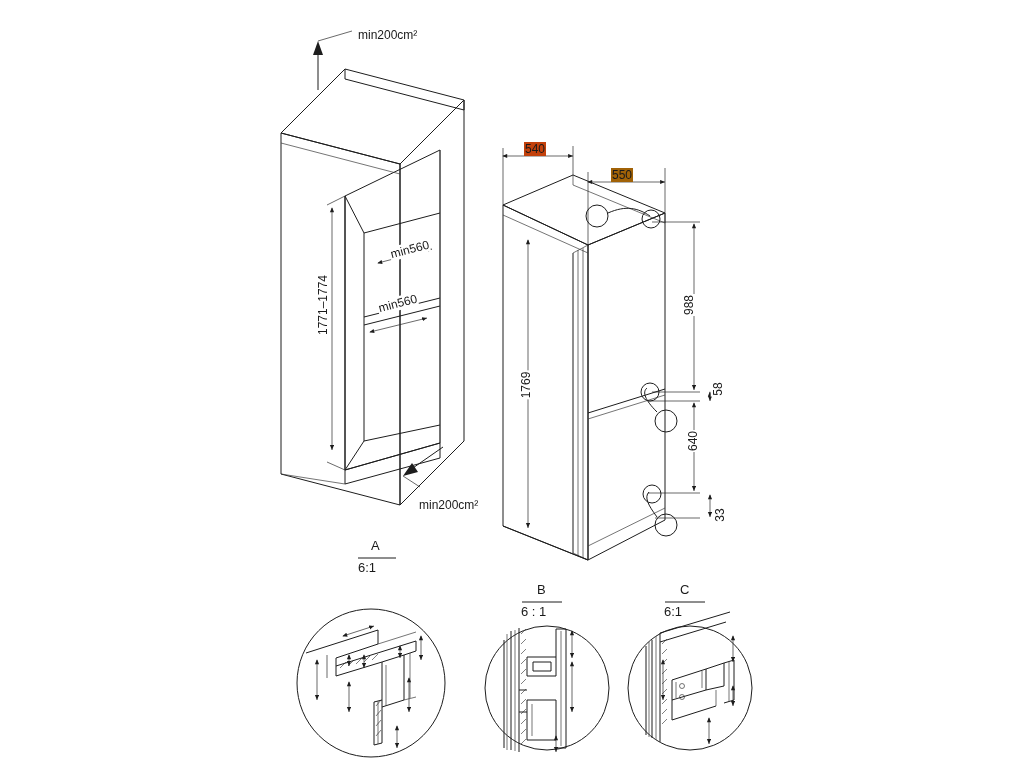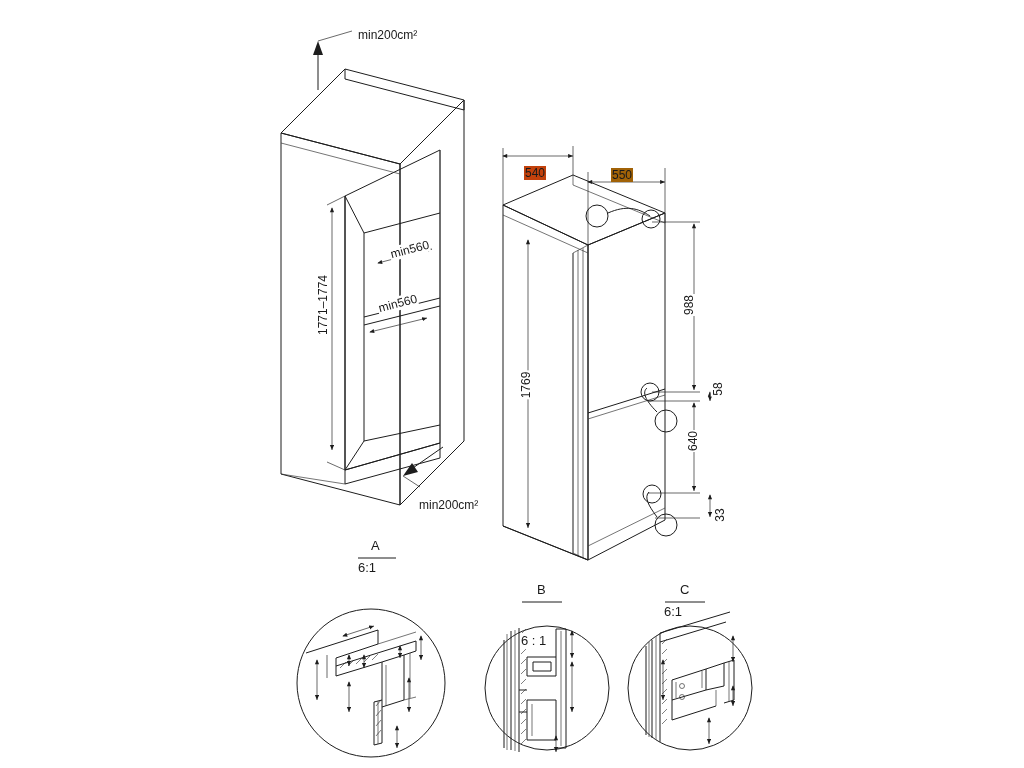--- a/index.html
+++ b/index.html
@@ -360,29 +360,29 @@
 
   </svg>
 
   <div style="position:absolute;left:0;top:0;width:1024px;height:768px;pointer-events:none;">
     <span style="position:absolute;left:357px;top:28px;font-size:12px;background:#ffffff;padding:0 1px;">min200cm²</span>
     <span style="position:absolute;left:418px;top:498px;font-size:12px;background:#ffffff;padding:0 1px;">min200cm²</span>
     <span style="position:absolute;left:292px;top:298px;font-size:12px;transform:rotate(-90deg);transform-origin:center;background:#ffffff;padding:0 1px;white-space:nowrap;">1771–1774</span>
     <span style="position:absolute;left:388px;top:248px;font-size:12px;transform:rotate(-15deg);transform-origin:left top;background:#ffffff;padding:0 1px;">min560</span>
     <span style="position:absolute;left:376px;top:302px;font-size:12px;transform:rotate(-15deg);transform-origin:left top;background:#ffffff;padding:0 1px;">min560</span>
 
-    <span style="position:absolute;left:524px;top:142px;font-size:12px;background:#c2410c;padding:0 1px;margin-top:24px;">540</span>
+    <span style="position:absolute;left:524px;top:142px;font-size:12px;background:#c2410c;padding:0 1px;">540</span>
     <span style="position:absolute;left:611px;top:168px;font-size:12px;background:#a16207;padding:0 1px;">550</span>
     <span style="position:absolute;left:512px;top:378px;font-size:12px;transform:rotate(-90deg);transform-origin:center;background:#ffffff;padding:0 1px;">1769</span>
     <span style="position:absolute;left:678px;top:298px;font-size:12px;transform:rotate(-90deg);transform-origin:center;background:#ffffff;padding:0 1px;">988</span>
     <span style="position:absolute;left:710px;top:382px;font-size:12px;transform:rotate(-90deg);transform-origin:center;background:#ffffff;padding:0 1px;">58</span>
     <span style="position:absolute;left:682px;top:434px;font-size:12px;transform:rotate(-90deg);transform-origin:center;background:#ffffff;padding:0 1px;">640</span>
     <span style="position:absolute;left:712px;top:508px;font-size:12px;transform:rotate(-90deg);transform-origin:center;background:#ffffff;padding:0 1px;">33</span>
 
     <span style="position:absolute;left:371px;top:538px;font-size:13px;background:#ffffff;">A</span>
     <span style="position:absolute;left:358px;top:560px;font-size:13px;background:#ffffff;">6:1</span>
     <span style="position:absolute;left:537px;top:582px;font-size:13px;background:#ffffff;">B</span>
-    <span style="position:absolute;left:521px;top:633px;font-size:13px;background:#ffffff;">6 : 1</span>
+    <span style="position:absolute;left:521px;top:604px;font-size:13px;background:#ffffff;">6 : 1</span>
     <span style="position:absolute;left:680px;top:582px;font-size:13px;background:#ffffff;">C</span>
     <span style="position:absolute;left:664px;top:604px;font-size:13px;background:#ffffff;">6:1</span>
   </div>
 
 </div>
 
 </body></html>

